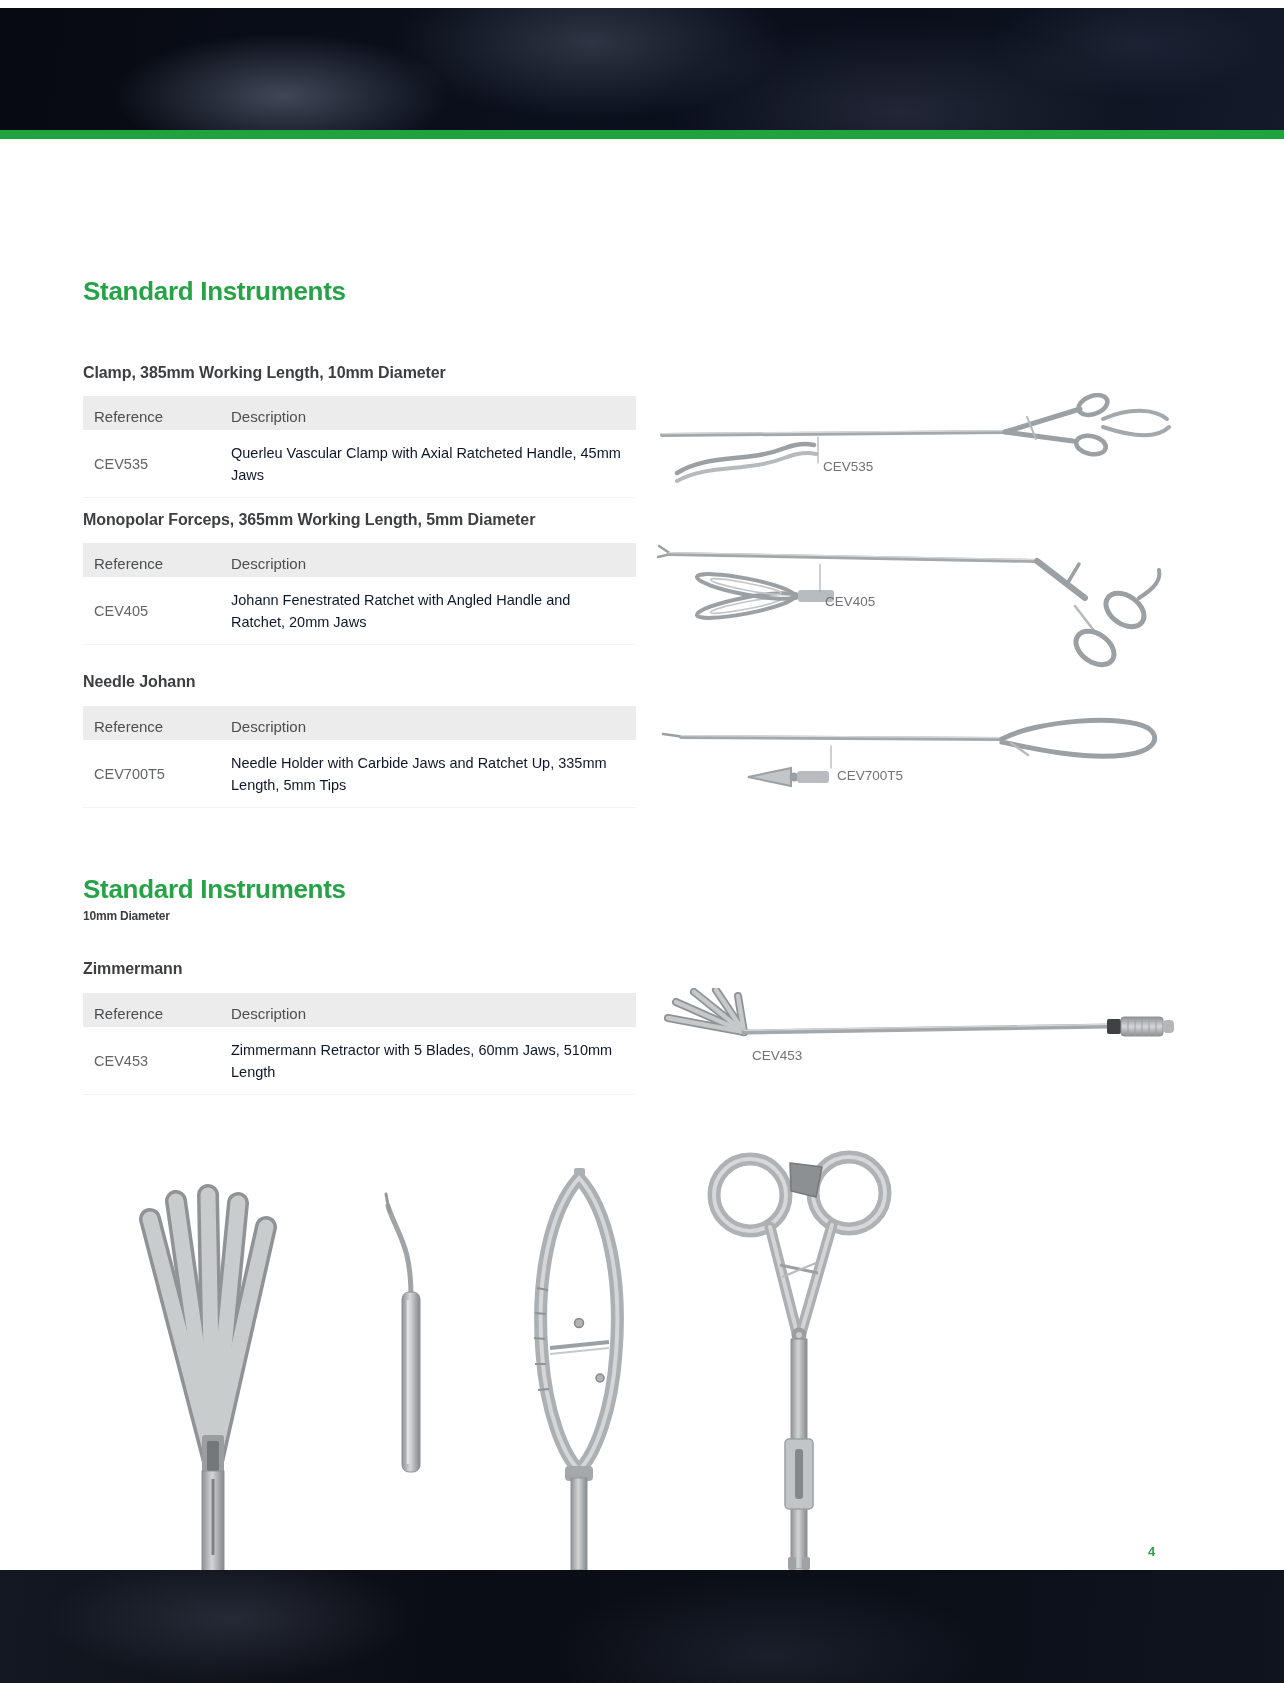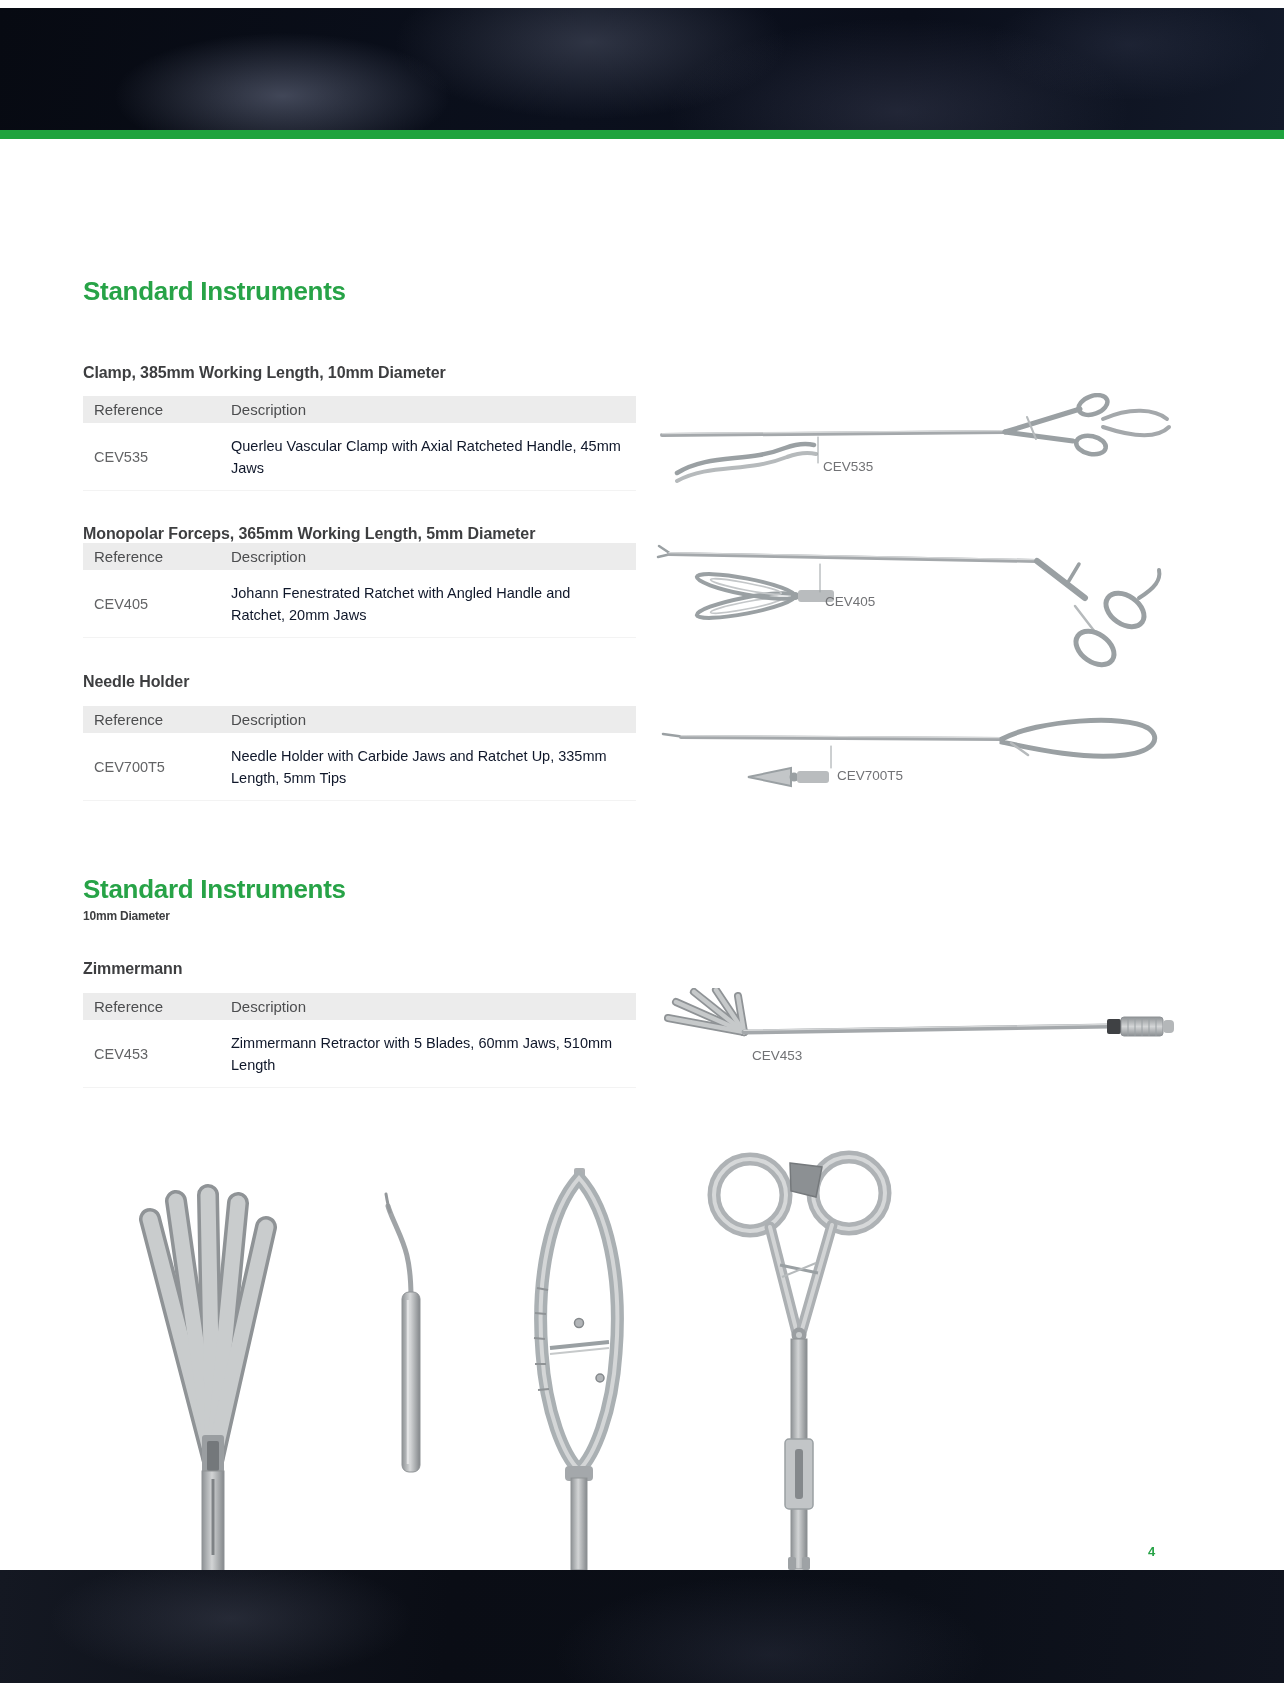--- a/index.html
+++ b/index.html
@@ -27,21 +27,21 @@
     position:absolute; left:83px; top:901px;
     font-size:12px; font-weight:bold; color:#3d3e40; letter-spacing:-0.2px;
   }
   .section-title {
     position:absolute; left:83px;
     font-size:16px; font-weight:bold; color:#3d3e40; letter-spacing:-0.1px;
   }
   .spec-table { position:absolute; left:83px; width:553px; border-collapse:collapse; }
   .spec-table th {
     background:#ececec; font-weight:normal; color:#4c4d4f; font-size:15px;
-    text-align:left; padding:5px 8px 5px 11px;
+    text-align:left; padding:12px 8px 5px 11px;
   }
   .spec-table th.col-ref { width:137px; }
   .spec-table td {
     font-size:14.5px; color:#0f172a; padding:13px 8px 10px 11px;
     line-height:1.5; vertical-align:middle; border-bottom:1px solid #f3f3f3;
     background:#ffffff;
   }
   .spec-table td.ref { color:#636466; }
   .figure { position:absolute; }
   .figure svg { display:block; }
@@ -97,21 +97,21 @@
 
         <path d="M22,80 C55,60 92,70 130,55 C141,51 151,50 159,52" stroke="#9aa0a3" stroke-width="4.5"></path>
         <path d="M22,88 C55,70 92,80 132,64 C143,60 153,59 161,61" stroke="#b6babc" stroke-width="4"></path>
 
         <line x1="163" y1="44" x2="163" y2="70" stroke="#9aa0a3" stroke-width="1"></line>
       </g>
     </svg>
     <span class="figure-label" style="left:168px; top:66px;">CEV535</span>
   </div>
 
-  <h2 class="section-title" style="top:517px;">Monopolar Forceps, 365mm Working Length, 5mm Diameter</h2>
+  <h2 class="section-title" style="top:503px;">Monopolar Forceps, 365mm Working Length, 5mm Diameter</h2>
   <table class="spec-table" style="top:535px;">
     <thead>
       <tr>
         <th class="col-ref">Reference</th>
         <th>Description</th>
       </tr>
     </thead>
     <tbody>
       <tr>
         <td class="ref">CEV405</td>
@@ -140,21 +140,21 @@
         <ellipse cx="90" cy="60" rx="36" ry="3.6" transform="rotate(11 140 60)" stroke="#c4c7c9" stroke-width="1.6"></ellipse>
         <circle cx="140" cy="60" r="4" fill="#9aa0a3" stroke="none"></circle>
         <rect x="143" y="54" width="36" height="12" rx="3" fill="#b9bcbe" stroke="none"></rect>
 
         <line x1="165" y1="28" x2="165" y2="56" stroke="#9aa0a3" stroke-width="1"></line>
       </g>
     </svg>
     <span class="figure-label" style="left:170px; top:58px;">CEV405</span>
   </div>
 
-  <h2 class="section-title" style="top:665px;">Needle Holder</h2>
+  <h2 class="section-title" style="top:665px;">Needle Johann</h2>
   <table class="spec-table" style="top:698px;">
     <thead>
       <tr>
         <th class="col-ref">Reference</th>
         <th>Description</th>
       </tr>
     </thead>
     <tbody>
       <tr>
         <td class="ref">CEV700T5</td>

